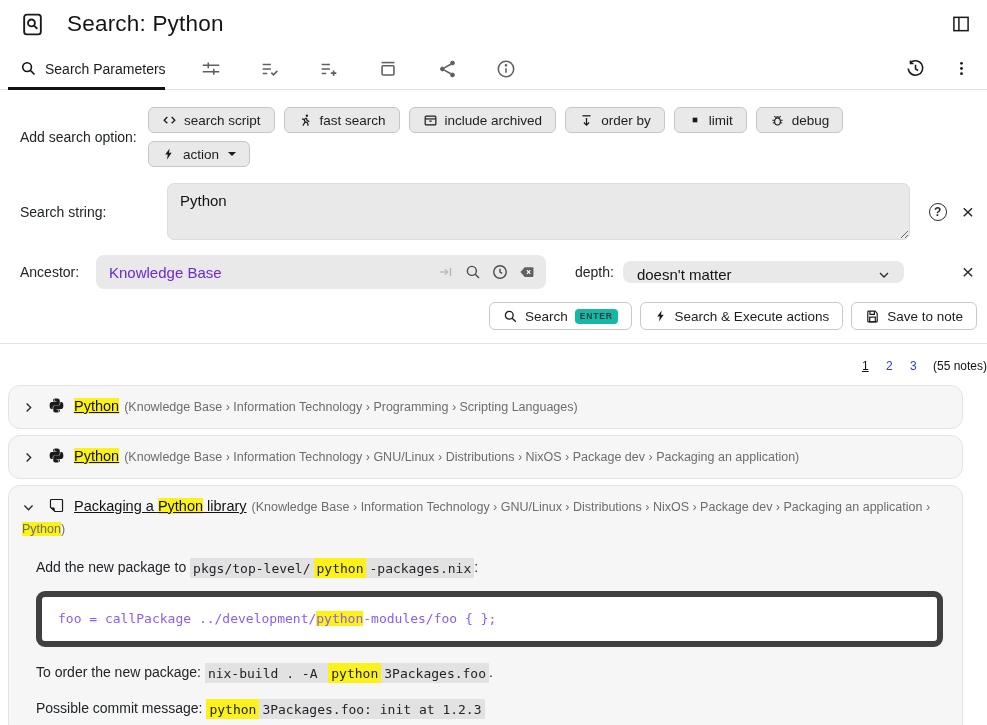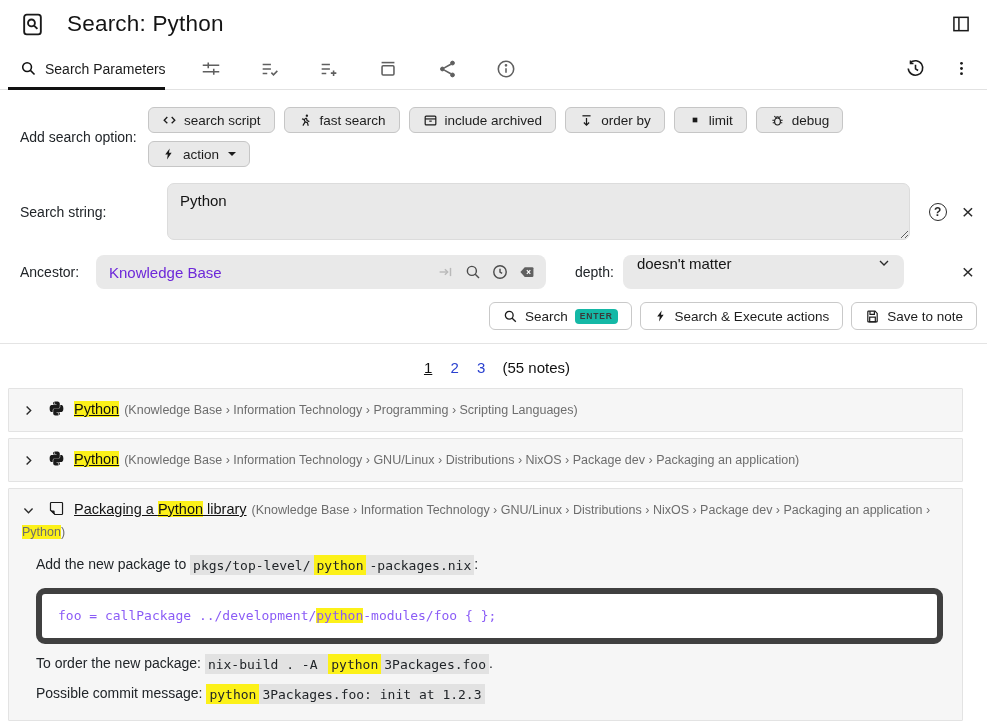--- a/index.html
+++ b/index.html
@@ -47,51 +47,51 @@
   .close-x { font-size:21px; line-height:18px; color:#2b2b2b; cursor:pointer; }
 
   .ancestor-row { margin-top:15px; }
   .ancestor-row .lbl-ancestor { width:76px; flex:none; }
   .ancestor-box { width:450px; height:34px; background:#e9e9e9; border-radius:8px;
     display:flex; align-items:center; padding:0 10px 0 0; }
   .ancestor-box input { flex:1; min-width:0; background:transparent; border:none; outline:none;
     font-family:"Liberation Sans",sans-serif; font-size:15px; color:#6d28d9; padding:0 0 0 13px; }
   .ancestor-box .ic { margin-left:9px; cursor:pointer; }
   .lbl-depth { margin-left:29px; }
-  .depth-select { width:281px; height:34px; background:#e9e9e9; border-radius:8px; margin-left:9px;
-    display:flex; align-items:flex-start; padding:0 12px 0 14px; font-size:15px; color:#141414; cursor:pointer; }
+  .depth-select { width:281px; height:22px; background:#e9e9e9; border-radius:8px; margin-left:9px;
+    display:flex; align-items:flex-end; padding:0 12px 0 14px; font-size:15px; color:#141414; cursor:pointer; }
   .depth-select .sel-text { flex:1; }
 
   .actions-row { margin-top:13px; display:flex; justify-content:flex-end; gap:8px; padding-right:10px; }
   .btn { display:inline-flex; align-items:center; gap:7px; height:28px; padding:0 13px;
     background:#fff; border:1px solid #c9c9c9; border-radius:6px;
     font-family:"Liberation Sans",sans-serif; font-size:13.5px; color:#1d1d1d; cursor:pointer; }
   .kbd { background:#14b8a6; border-radius:4px; padding:2.5px 5px; font-size:8.5px;
     font-weight:bold; letter-spacing:.8px; color:#3a3a3a; }
 
   .divider { border:none; border-top:1px solid #e4e4e4; margin-top:13px; }
 
   
-  .pagination { text-align:center; margin:15px 0 12px; font-size:15px; color:#111; }
+  .pagination { text-align:right; margin:15px 0 12px; font-size:12px; color:#111; }
   .pagination .page { margin:0 7px; }
   .pagination .current { color:#111; text-decoration:underline; }
   .pagination .link { color:var(--link,#2a41cf); text-decoration:none; cursor:pointer; }
   .pagination .count { margin-left:6px; }
 
   .results { padding:0 24px 0 8px; }
-  .card { background:#f6f6f6; border:1px solid #e3e3e3; border-radius:1px;
+  .card { background:#f6f6f6; border:1px solid #e3e3e3; border-radius:12px;
     margin-bottom:6px; padding:10px 13px; }
   .card-header { font-size:14.5px; line-height:21px; }
   .card-header .ic { vertical-align:-3px; margin-right:9px; cursor:pointer; }
   .card-header .note-type { cursor:default; }
   .result-title { color:#111; text-decoration:underline; cursor:pointer; }
   .result-path { font-size:12.5px; color:#6d6d6d; margin-left:5px; }
 
   .card-body { padding:2px 6px 6px 14px; font-size:14px; color:#212529; }
-  .card-body p { margin-top:9px; line-height:21px; }
+  .card-body p { margin-top:15px; line-height:21px; }
   .codeblock { background:#fff; border:6px solid #404040; border-radius:9px;
     margin-top:13px; padding:13px 16px; font-family:"DejaVu Sans Mono",monospace;
     font-size:13px; color:#8b5cf6; line-height:18px; }
   .seg-code { font-family:"DejaVu Sans Mono",monospace; font-size:13px;
     background:#e2e2e2; padding:2.5px 3px; }
   .seg-hl { background:var(--highlight,#fcf119); }
 
   svg { display:block; }
 </style>
 </head>

